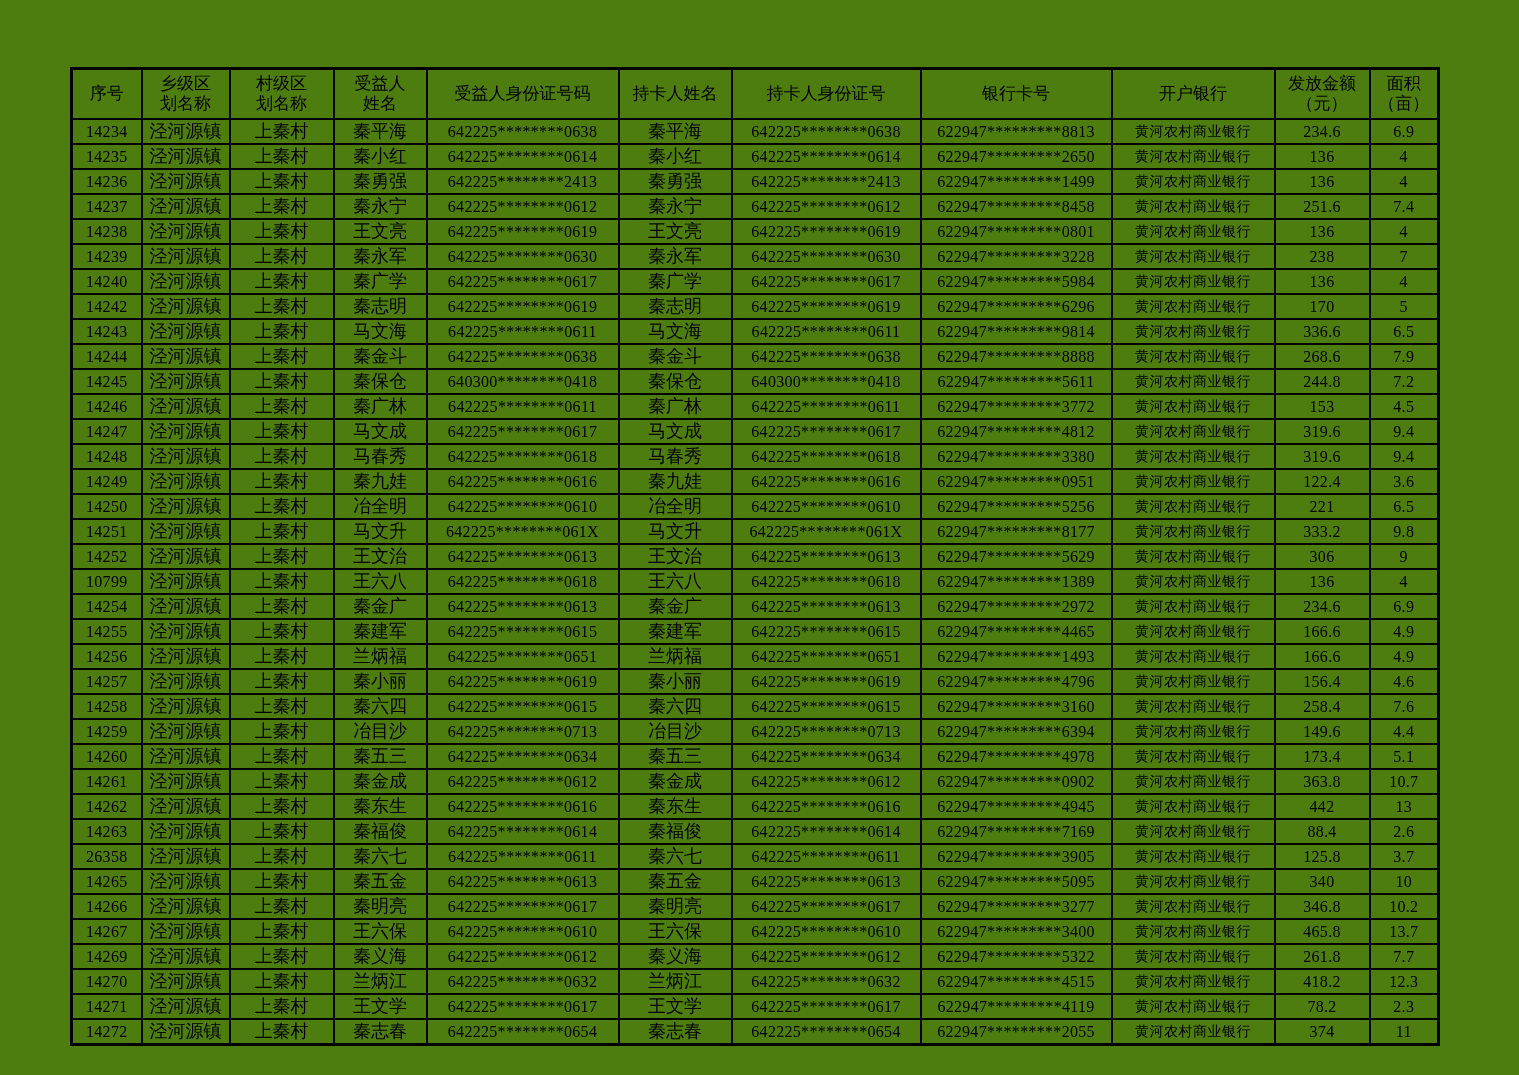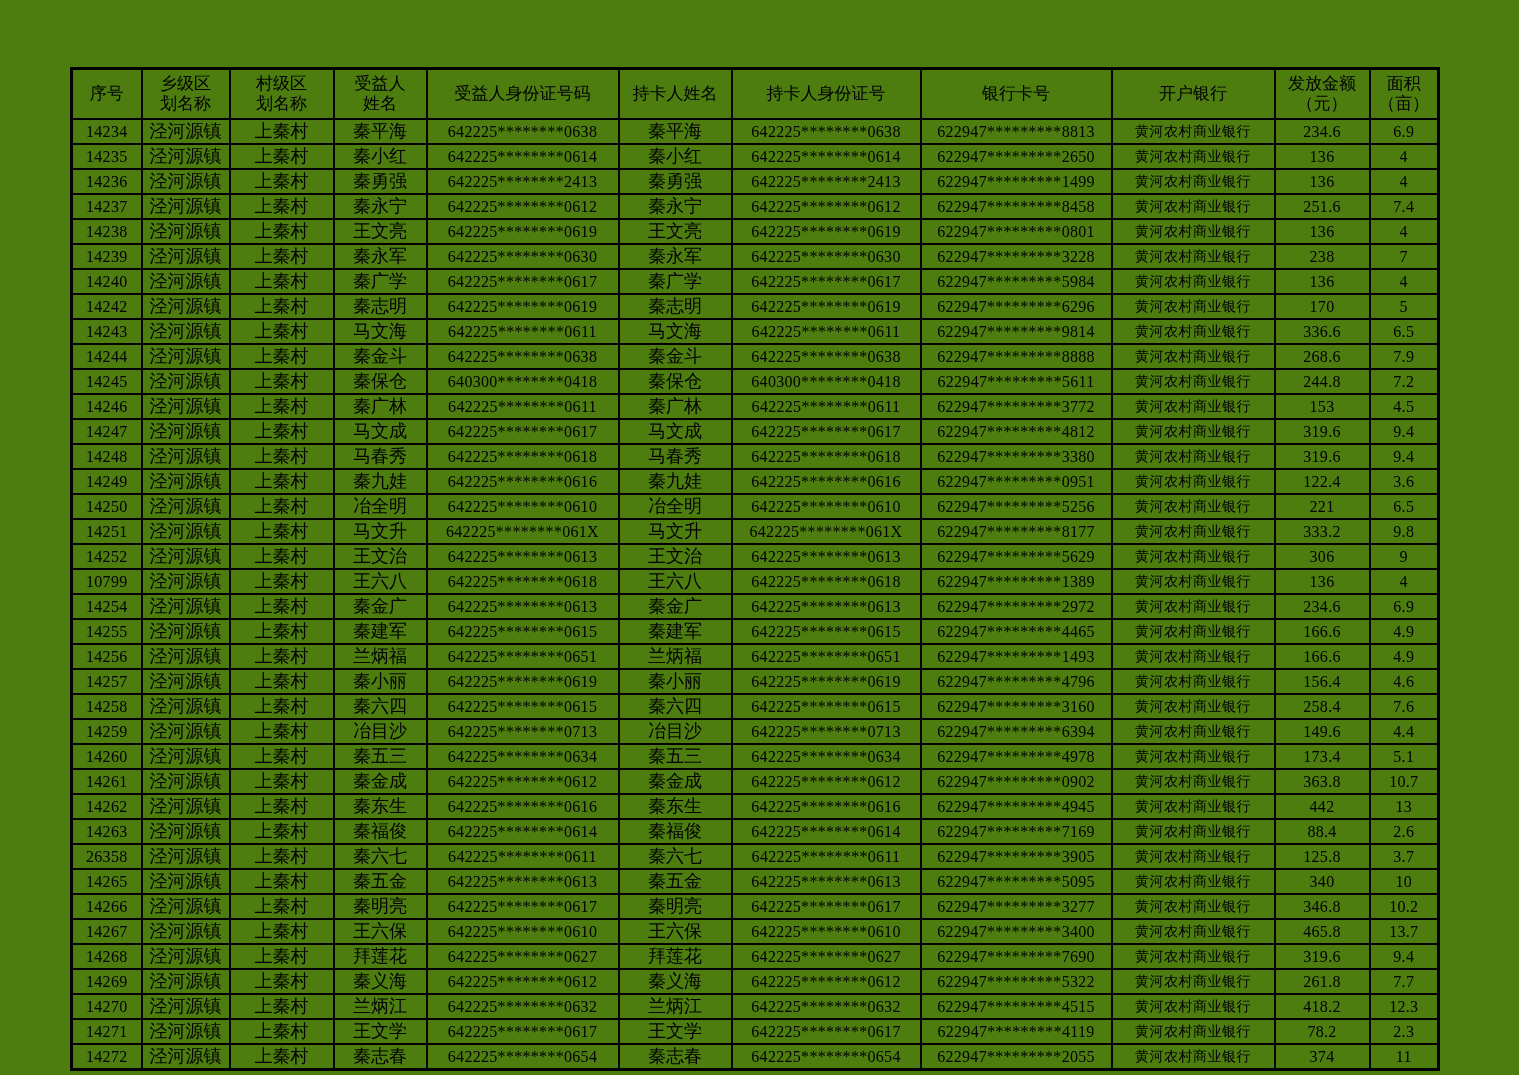--- a/index.html
+++ b/index.html
@@ -548,33 +548,20 @@
             <td class="cjk">王六保</td>
             <td class="num">642225********0610</td>
             <td class="cjk">王六保</td>
             <td class="num">642225********0610</td>
             <td class="num">622947*********3400</td>
             <td class="bank">黄河农村商业银行</td>
             <td class="num">465.8</td>
             <td class="num">13.7</td>
           </tr>
           <tr>
-            <td class="num">14268</td>
-            <td class="cjk">泾河源镇</td>
-            <td class="cjk">上秦村</td>
-            <td class="cjk">拜莲花</td>
-            <td class="num">642225********0627</td>
-            <td class="cjk">拜莲花</td>
-            <td class="num">642225********0627</td>
-            <td class="num">622947*********7690</td>
-            <td class="bank">黄河农村商业银行</td>
-            <td class="num">319.6</td>
-            <td class="num">9.4</td>
-          </tr>
-          <tr>
             <td class="num">14269</td>
             <td class="cjk">泾河源镇</td>
             <td class="cjk">上秦村</td>
             <td class="cjk">秦义海</td>
             <td class="num">642225********0612</td>
             <td class="cjk">秦义海</td>
             <td class="num">642225********0612</td>
             <td class="num">622947*********5322</td>
             <td class="bank">黄河农村商业银行</td>
             <td class="num">261.8</td>

